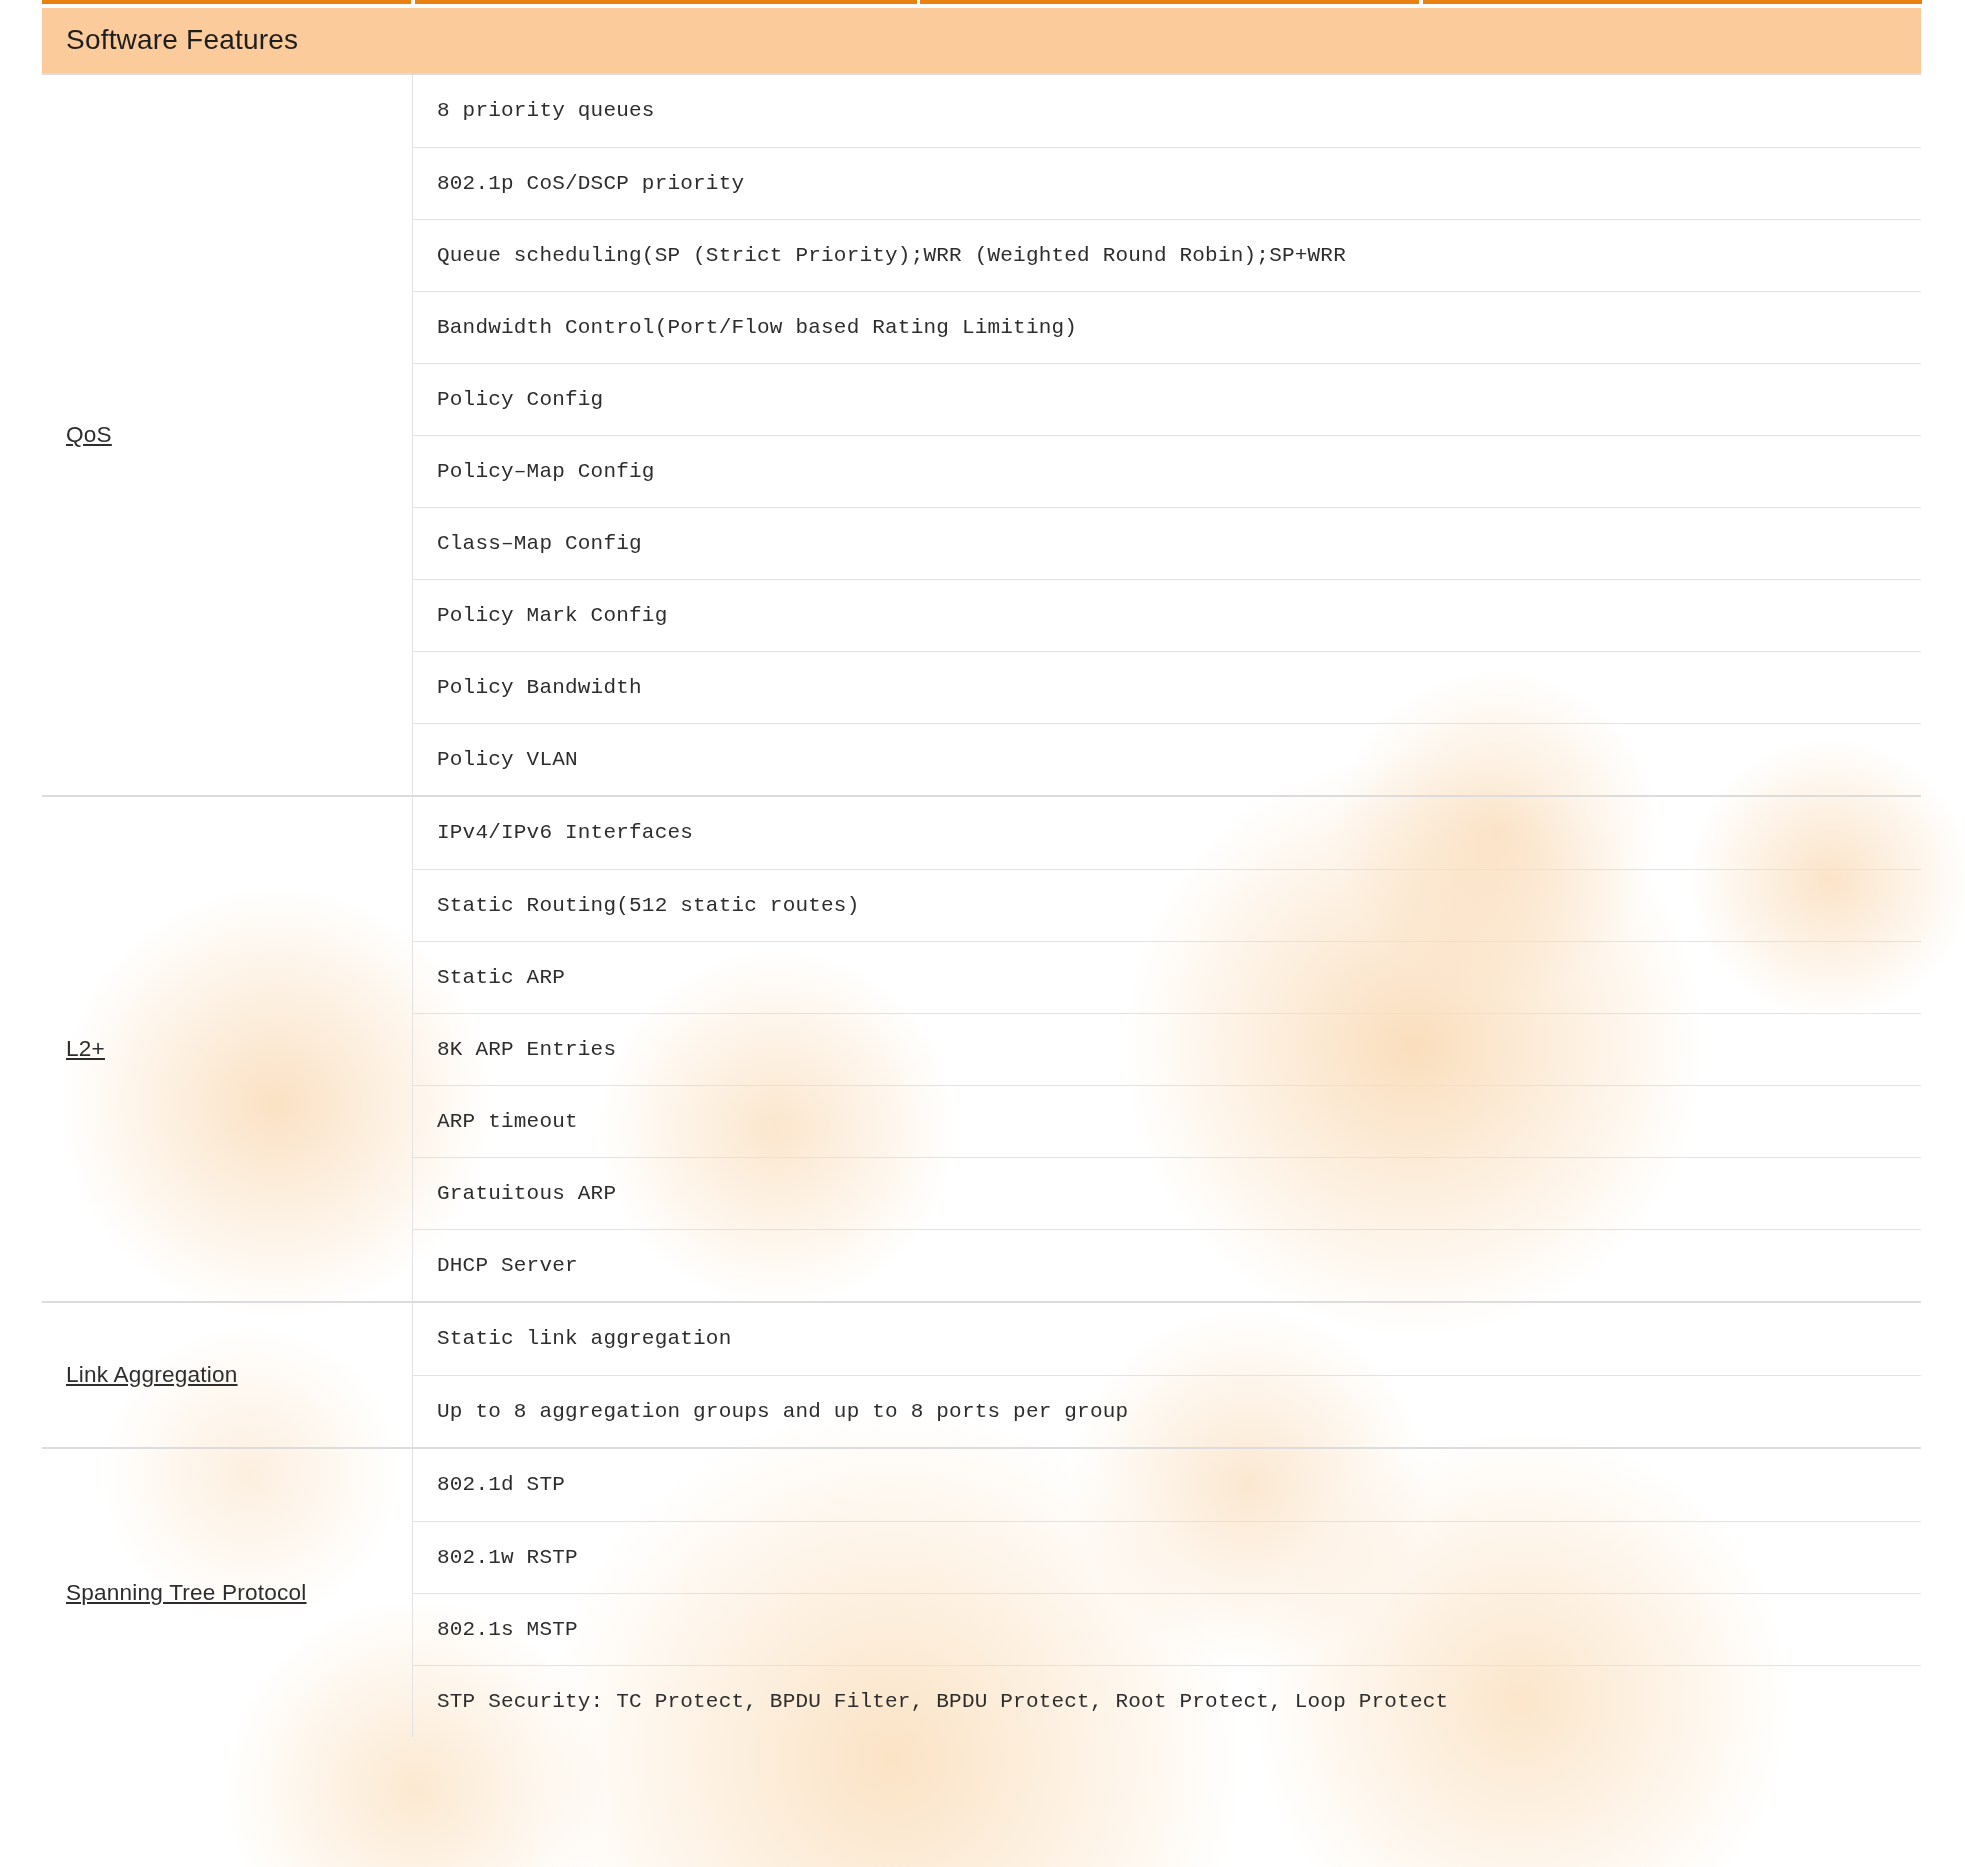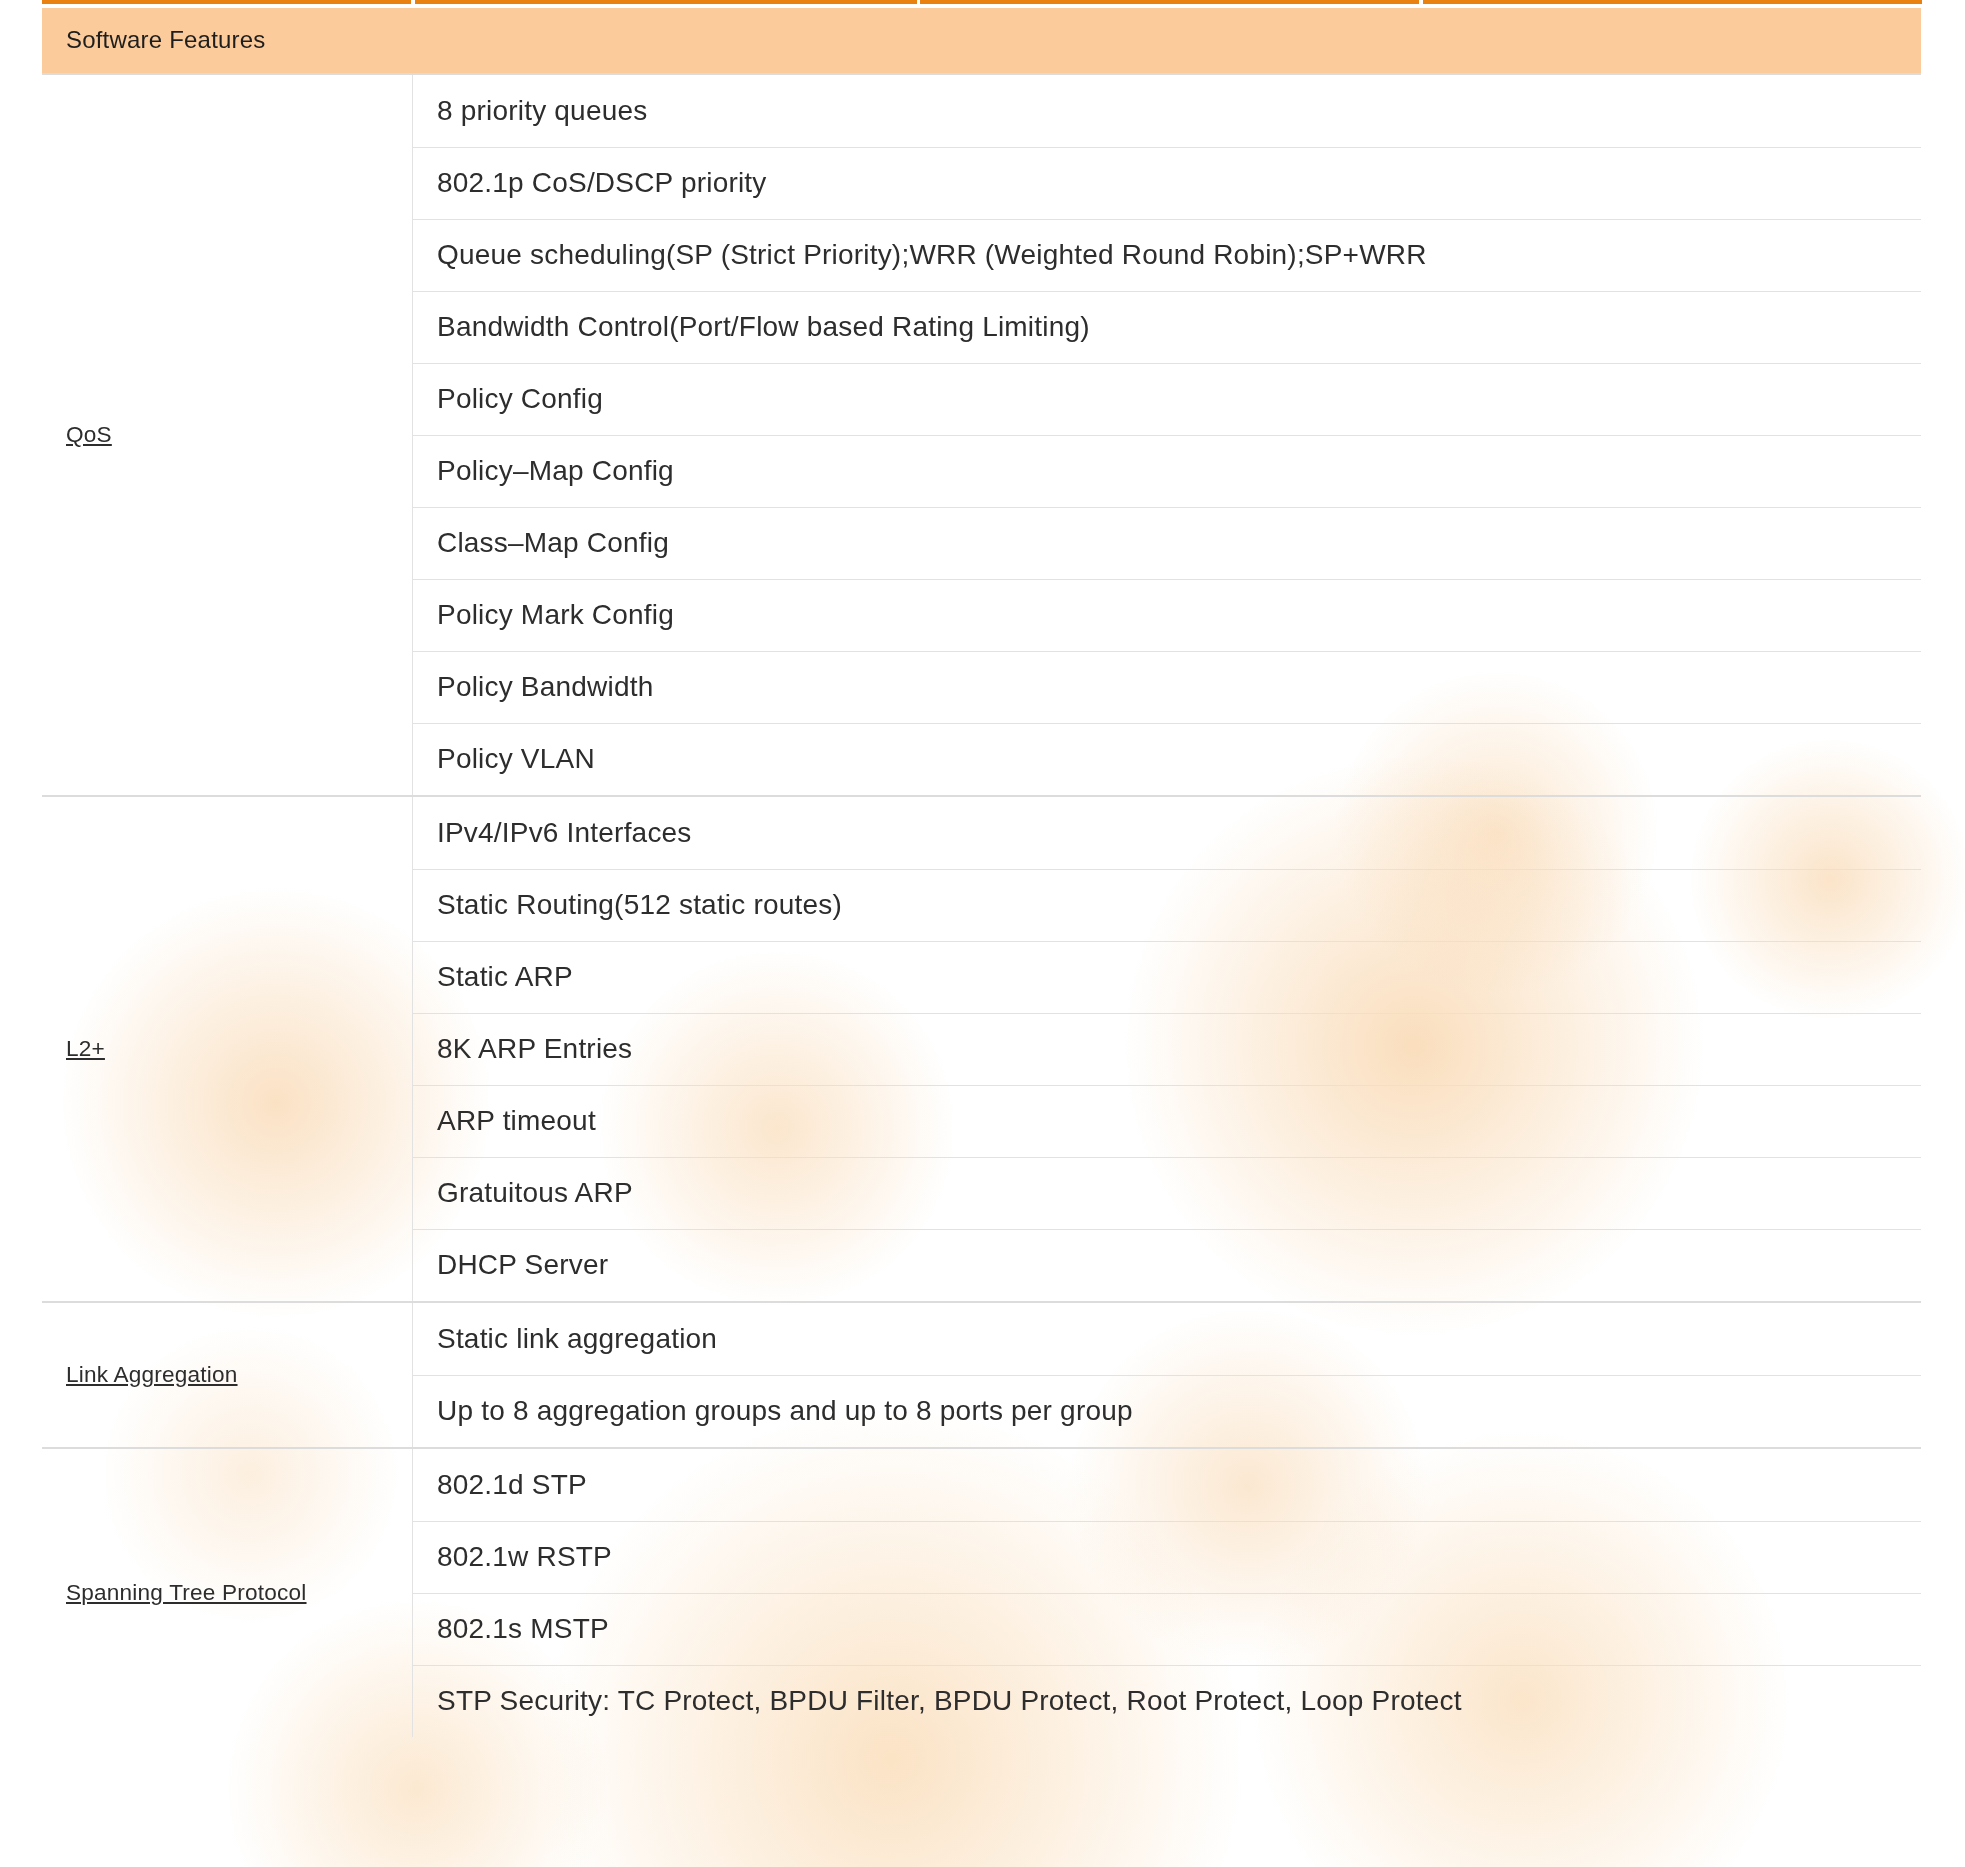--- a/index.html
+++ b/index.html
@@ -56,21 +56,21 @@
     left:42px;
     width:1879px;
   }
   .section-header{
     height:67px;
     background:var(--header-band-orange);
     border-bottom:2.4px solid var(--group-divider-gray);
     display:flex;
     align-items:center;
     padding-left:24px;
-    font-size:24px;
+    font-size:28px;
     letter-spacing:0.2px;
     color:#1E1E1E;
   }
   .group{
     display:flex;
     align-items:stretch;
   }
   .group + .group{
     border-top:2.4px solid var(--group-divider-gray);
   }
@@ -84,23 +84,24 @@
     font-size:22.6px;
     letter-spacing:0.2px;
     text-decoration:underline;
   }
   .feature-rows{flex:1;}
   .feature-row{
     height:72px;
     display:flex;
     align-items:center;
     padding-left:24px;
-    font-size:28px;
+    font-size:21px;
     letter-spacing:0.2px;
     white-space:nowrap;
+    font-family:Liberation Mono, monospace;
   }
   .feature-row + .feature-row{
     border-top:1.8px solid var(--divider-gray);
   }
 </style>
 </head>
 <body>
 
 <div class="page">
   <div class="glow-layer"></div>

